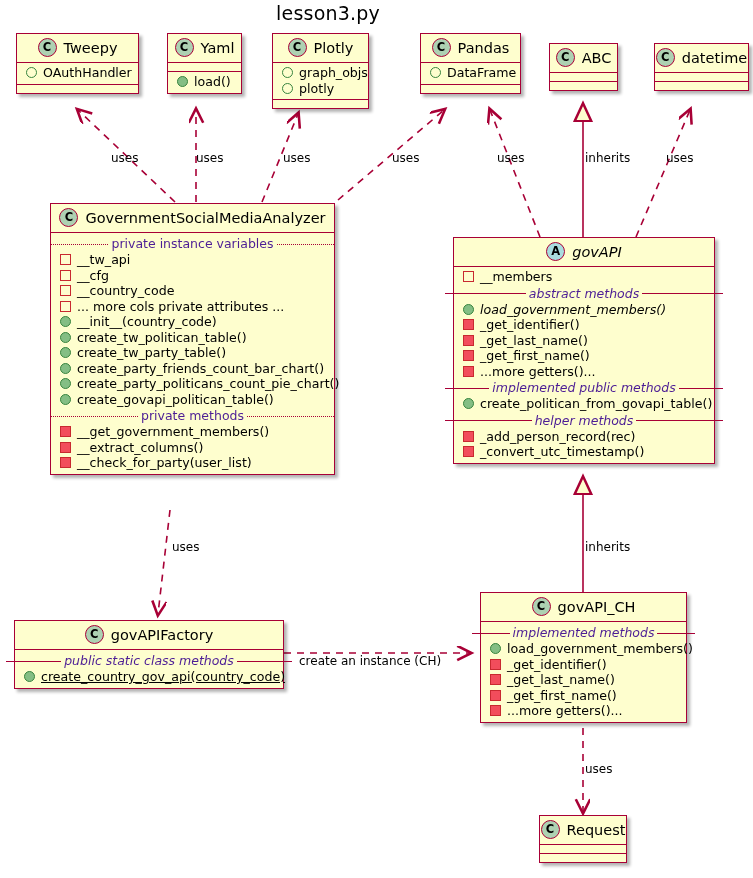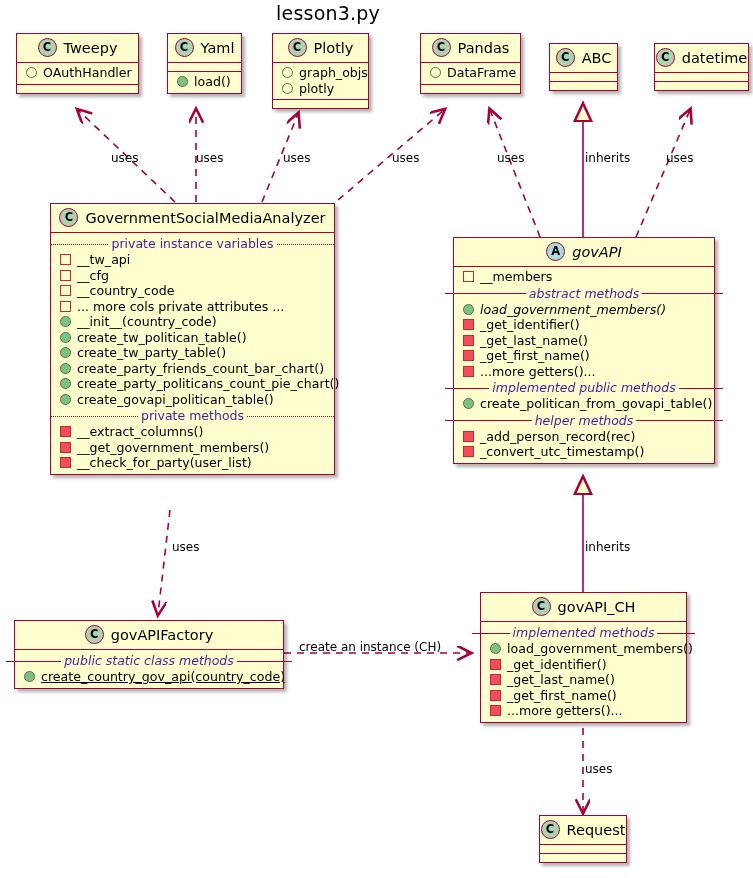--- a/index.html
+++ b/index.html
@@ -130,21 +130,21 @@
 
   <div class="elabel" style="left:111px;top:151px;">uses</div>
   <div class="elabel" style="left:196px;top:151px;">uses</div>
   <div class="elabel" style="left:283px;top:151px;">uses</div>
   <div class="elabel" style="left:392px;top:151px;">uses</div>
   <div class="elabel" style="left:497px;top:151px;">uses</div>
   <div class="elabel" style="left:585px;top:151px;">inherits</div>
   <div class="elabel" style="left:666px;top:151px;">uses</div>
   <div class="elabel" style="left:172px;top:540px;">uses</div>
   <div class="elabel" style="left:585px;top:540px;">inherits</div>
-  <div class="elabel" style="left:299px;top:640px;">create an instance (CH)</div>
+  <div class="elabel" style="left:299px;top:654px;">create an instance (CH)</div>
   <div class="elabel" style="left:585px;top:762px;">uses</div>
 
   <div class="cls" style="left:16px;top:33px;width:123px;">
     <div class="hdr">
       <span class="badge c">C</span>
       <span class="nm">Tweepy</span>
     </div>
     <div class="sect">
       <div class="mem">
         <span class="gl pub-field"></span>
@@ -268,25 +268,25 @@
       <div class="mem">
         <span class="gl pub-method"></span>
         <span class="tx">create_govapi_politican_table()</span>
       </div>
 
       <div class="sep dotted">
         <span>private methods</span>
       </div>
       <div class="mem">
         <span class="gl priv-method"></span>
+        <span class="tx">__get_government_members()</span>
+      </div>
+      <div class="mem">
+        <span class="gl priv-method"></span>
         <span class="tx">__extract_columns()</span>
-      </div>
-      <div class="mem">
-        <span class="gl priv-method"></span>
-        <span class="tx">__get_government_members()</span>
       </div>
       <div class="mem">
         <span class="gl priv-method"></span>
         <span class="tx">__check_for_party(user_list)</span>
       </div>
     </div>
   </div>
 
   <div class="cls abstract" style="left:453px;top:237px;width:262px;">
     <div class="hdr">

